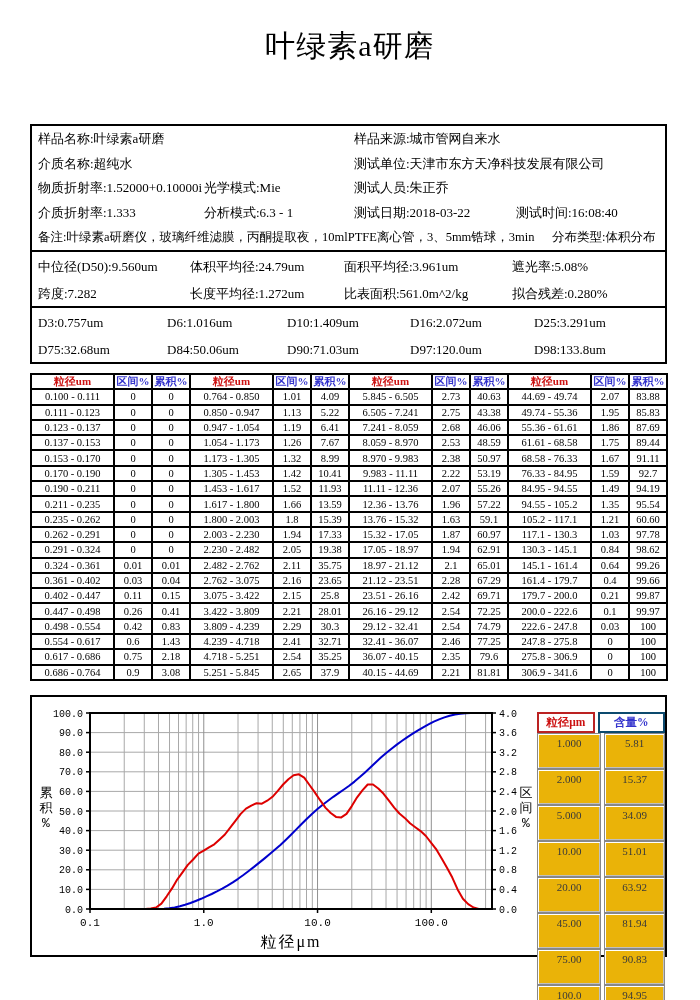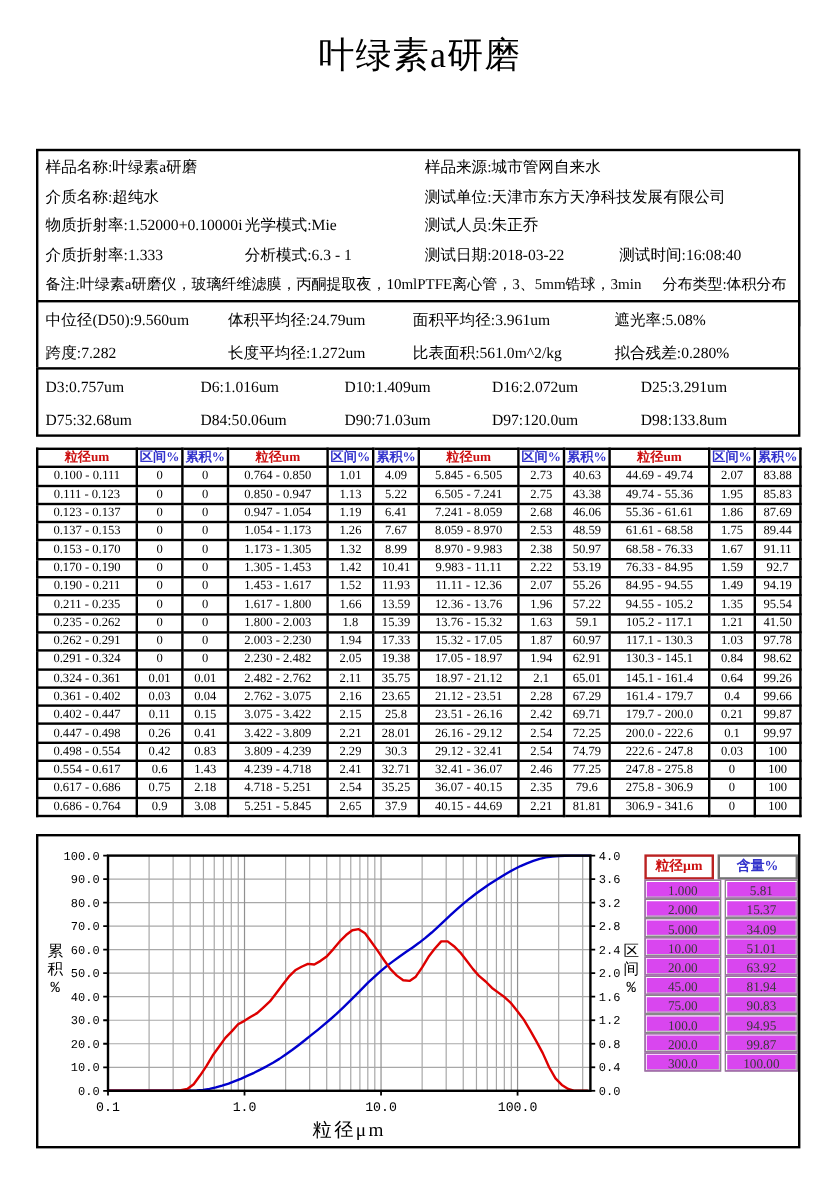--- a/index.html
+++ b/index.html
@@ -24,23 +24,23 @@
   #dist-table th.hdr-pct{color:#3333cc;}
   #chart-box{top:695px;height:262px;}
   #chart-svg{position:absolute;left:0;top:0;}
   #chart-svg text{font-family:"Liberation Mono","DejaVu Sans Mono",monospace;fill:#000;}
   #chart-svg text.cjk{font-family:"Liberation Serif","DejaVu Serif",serif;}
   #content-table{position:absolute;left:505px;top:15px;width:128px;}
   .ct-row{display:flex;gap:3px;margin-bottom:0;}
   .ct-h{box-sizing:border-box;height:21px;line-height:17px;text-align:center;
         font-weight:bold;font-size:11.5px;background:#fff;}
   .ct-h.size{width:64px;border:2px solid #bb2222;color:#cc1111;}
-  .ct-h.amount{width:75px;border:2px solid #737373;color:#3333cc;}
-  .ct-cell{box-sizing:border-box;height:16px;line-height:18px;text-align:center;font-size:11px;
-        color:#3a3a3a;background:#d946ef;border:1px solid #888;
+  .ct-h.amount{width:75px;border:2px solid #0c4a6e;color:#3333cc;}
+  .ct-cell{box-sizing:border-box;height:36px;line-height:18px;text-align:center;font-size:11px;
+        color:#3a3a3a;background:#eab308;border:1px solid #888;
         box-shadow:inset 1px 1px 0 #ffffff, inset -1px -1px 0 #c0c0c0;}
   .ct-cell.size{width:64px;}
   .ct-cell.amount{width:61px;}
 </style>
 </head>
 <body>
 
 <div class="sheet">
   <div class="title">叶绿素a研磨</div>
   <div class="range-label">Range : 0.1um - 341um</div>
@@ -253,21 +253,21 @@
             <td>0</td>
             <td>0</td>
             <td>1.800 - 2.003</td>
             <td>1.8</td>
             <td>15.39</td>
             <td>13.76 - 15.32</td>
             <td>1.63</td>
             <td>59.1</td>
             <td>105.2 - 117.1</td>
             <td>1.21</td>
-            <td>41.50</td>
+            <td>60.60</td>
           </tr>
           <tr>
             <td>0.262 - 0.291</td>
             <td>0</td>
             <td>0</td>
             <td>2.003 - 2.230</td>
             <td>1.94</td>
             <td>17.33</td>
             <td>15.32 - 17.05</td>
             <td>1.87</td>

